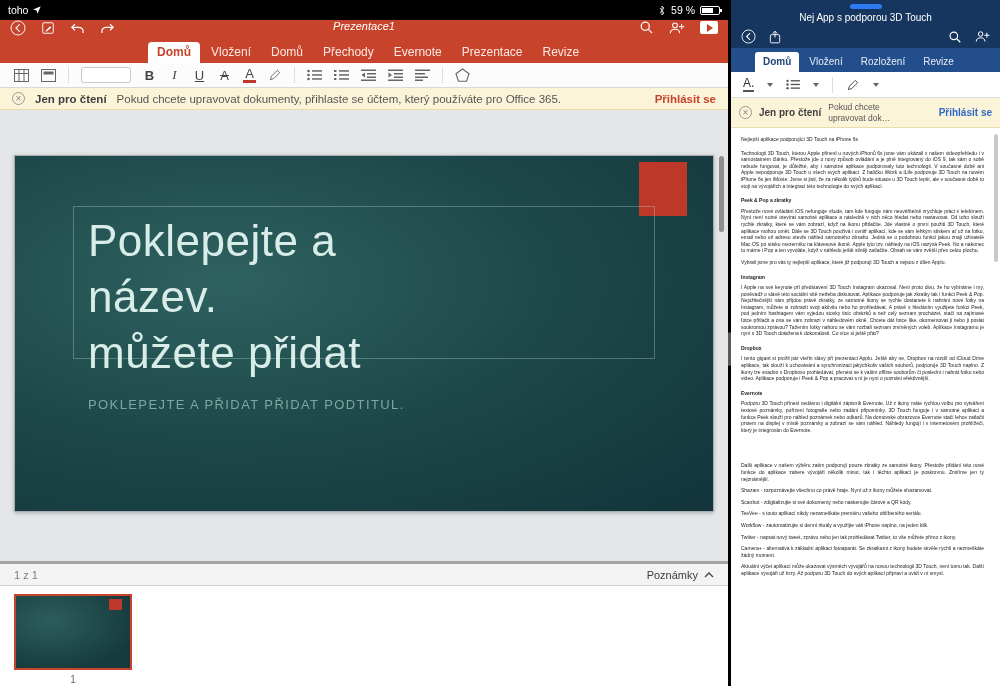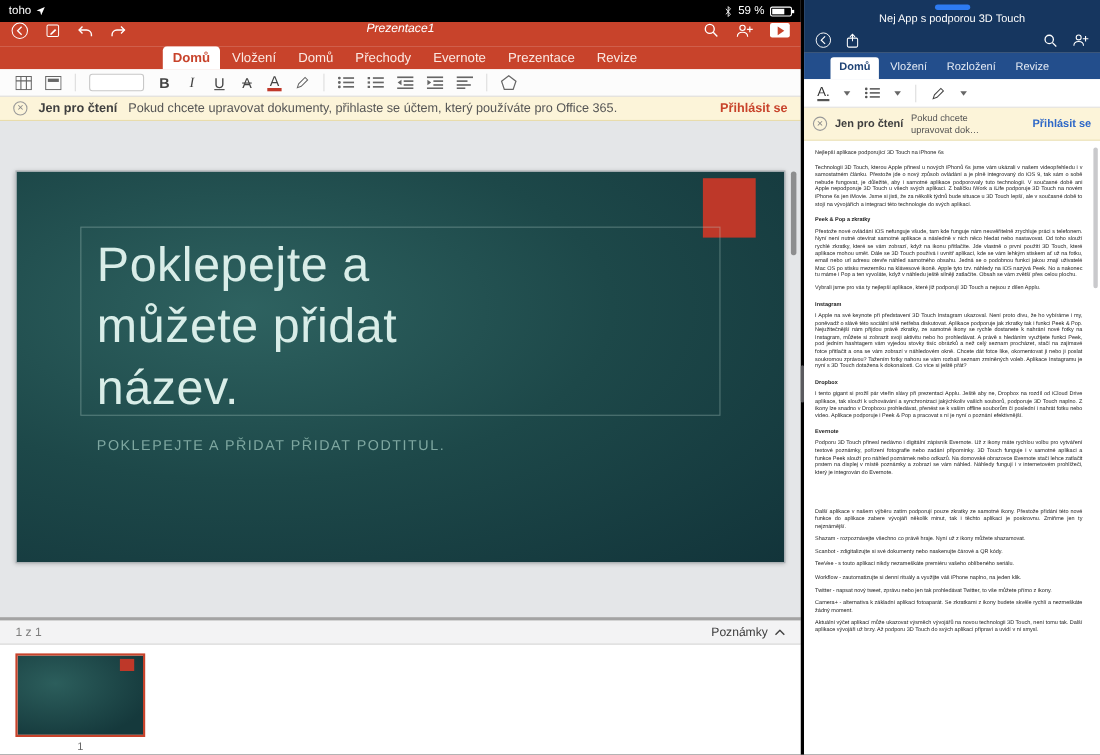--- a/index.html
+++ b/index.html
@@ -43,21 +43,21 @@
   .banner-x{width:13px;height:13px;border:1px solid #999;border-radius:50%;color:#888;font-size:10px;display:inline-flex;align-items:center;justify-content:center;flex:none;}
   .banner-x::before{content:"×";}
   .banner-title{font-weight:bold;color:#3f3f3f;flex:none;}
   .banner-msg{flex:1;white-space:nowrap;overflow:hidden;}
   .banner-action{font-weight:bold;color:#C8432B;flex:none;}
 
   .doc-area{position:relative;height:451px;background:#E4E6E8;overflow:hidden;}
   .slide{position:absolute;left:14px;top:45px;width:700px;height:357px;border:1px solid #A9AEB2;box-shadow:0 1px 4px rgba(0,0,0,.25);
          background:radial-gradient(ellipse at 30% 35%, #2E6260 0%, #1D4849 48%, #12343A 100%);}
   .slide-red{position:absolute;top:6px;right:26px;width:48px;height:54px;background:#BE3829;}
-  .title-box{position:absolute;left:58px;top:50px;width:582px;height:172px;border:1px solid rgba(190,215,210,.35);padding:6px 14px;}
+  .title-box{position:absolute;left:58px;top:50px;width:582px;height:153px;border:1px solid rgba(190,215,210,.35);padding:6px 14px;}
   .slide-title{font-size:44px;line-height:56px;color:#D9EDE8;letter-spacing:.5px;}
   .slide-title span{display:block;}
   .slide-subtitle{margin-top:16px;font-size:13px;letter-spacing:1.4px;color:#7EA7A0;}
   .doc-scroll{position:absolute;right:4px;top:46px;width:5px;height:76px;border-radius:3px;background:rgba(70,70,70,.55);}
 
   .ppt-footer{height:24px;background:#F3F3F4;border-top:3px solid #a3a3a3;display:flex;align-items:center;padding:0 14px;font-size:11px;color:#7d7d7d;}
   .notes{margin-left:auto;color:#3c3c3c;display:flex;align-items:center;gap:6px;font-size:11px;}
 
   .thumbs{height:101px;background:#fff;border-top:1px solid #CFCFCF;position:relative;}
   .thumb{position:absolute;left:14px;top:8px;width:118px;height:76px;border:2px solid #C8432B;
@@ -261,22 +261,22 @@
     <span class="banner-msg">Pokud chcete upravovat dokumenty, přihlaste se účtem, který používáte pro Office 365.</span>
     <span class="banner-action">Přihlásit se</span>
   </div>
 
   <div class="doc-area">
     <div class="slide">
       <div class="slide-red"></div>
       <div class="title-box">
         <div class="slide-title">
           <span>Poklepejte a</span>
+          <span>název.</span>
           <span>můžete přidat</span>
-          <span>název.</span>
         </div>
         <div class="slide-subtitle">POKLEPEJTE A PŘIDAT PŘIDAT PODTITUL.</div>
       </div>
     </div>
     <div class="doc-scroll"></div>
   </div>
 
   <div class="ppt-footer">
     <span>1 z 1</span>
     <span class="notes">

